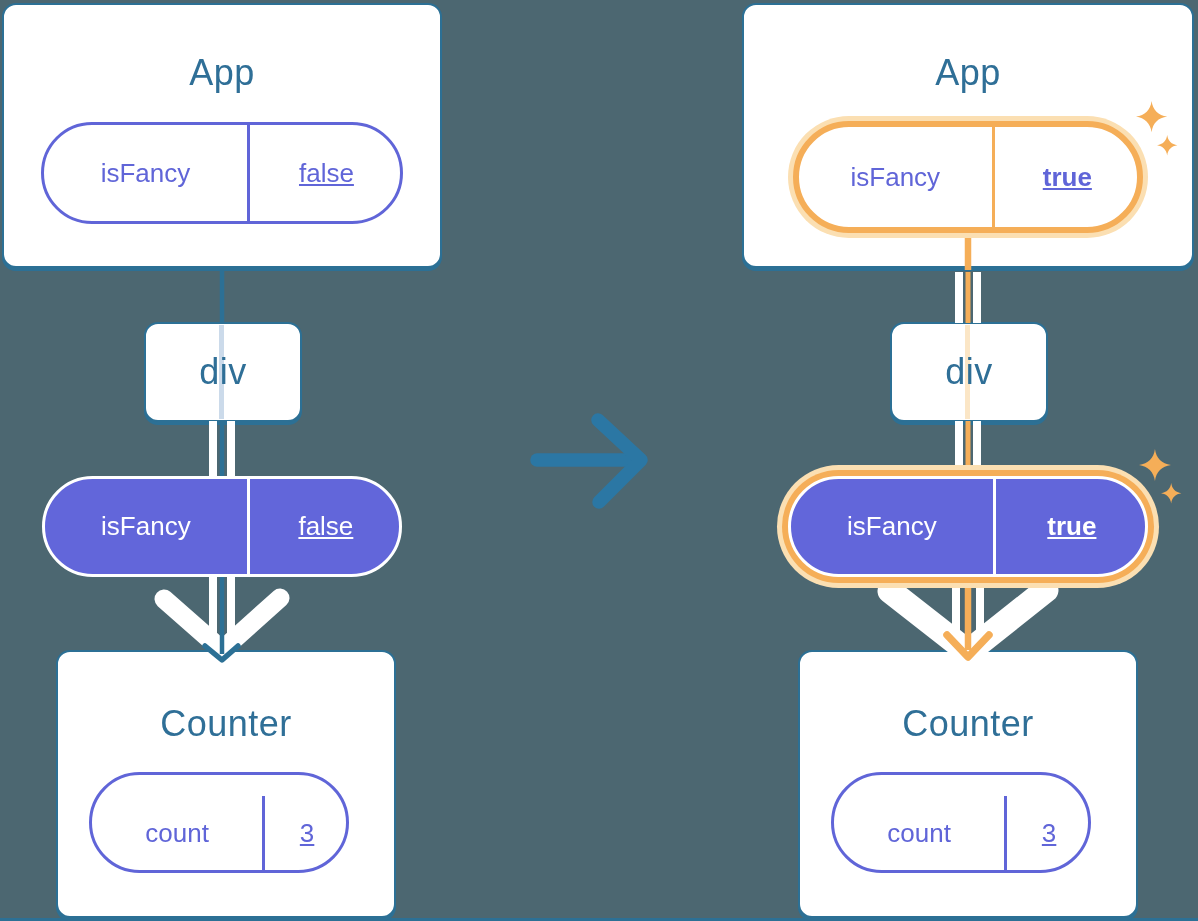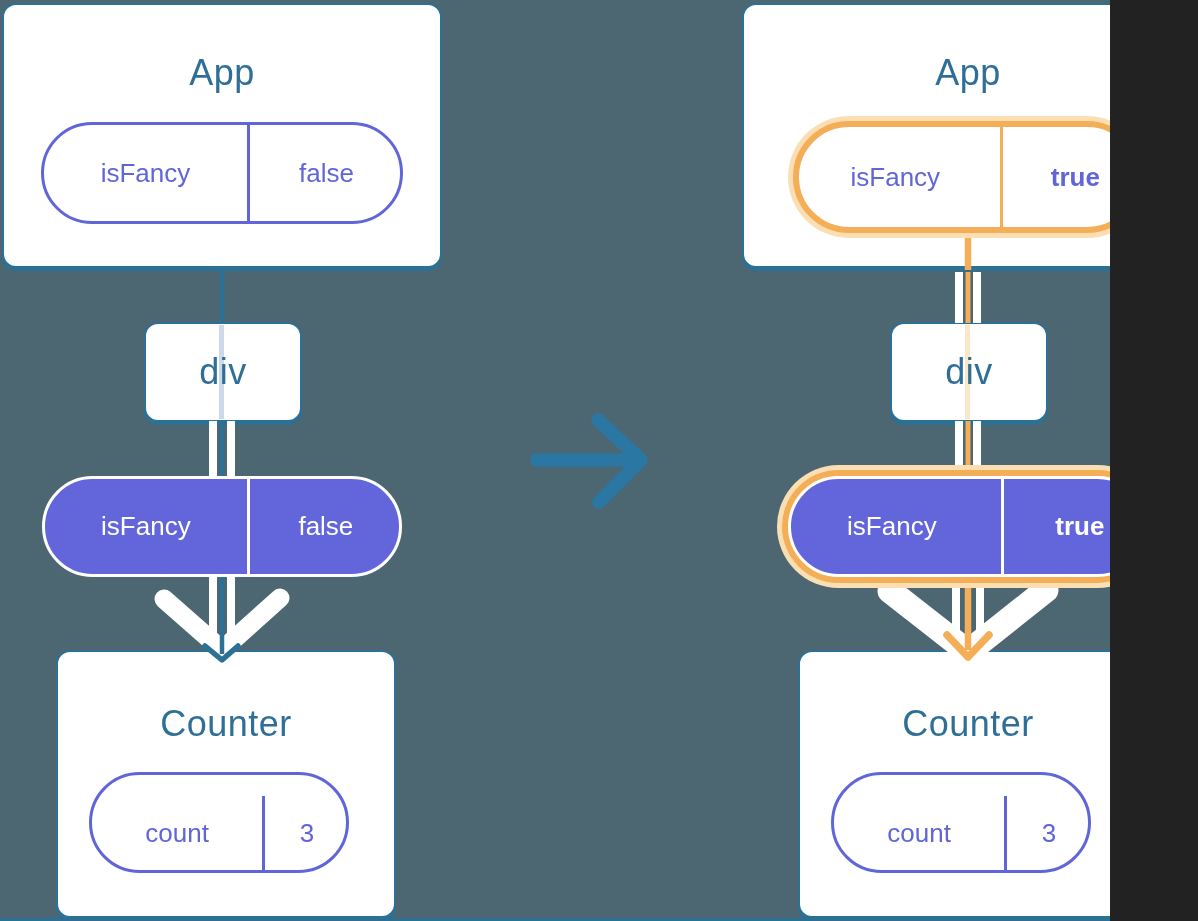--- a/index.html
+++ b/index.html
@@ -2,58 +2,58 @@
 <html style="--bg: #4C6771; --teal: #2C7095; --tealText: #2F6F97; --arrowBlue: #2B77A4; --purple: #6266DA; --purpleLine: #6065D8; --orange: #F5AE58; --orangeGlow: #FBDFB2; --white: #FFFFFF; --faintBlue: #CBDAEA; --faintOrange: #FBE6C6;"><head>
 <meta charset="utf-8">
 <style>
   :root{
     --bg:#4C6771; --teal:#2C7095; --tealText:#2F6F97; --arrowBlue:#2B77A4;
     --purple:#6266DA; --purpleLine:#6065D8; --orange:#F5AE58; --orangeGlow:#FBDFB2;
     --white:#FFFFFF; --faintBlue:#CBDAEA; --faintOrange:#FBE6C6;
   }
   html,body{margin:0;padding:0;background:#222;}
   #stage{
-    position:relative;width:1110px;height:921px;overflow:hidden;
+    position:relative;width:1198px;height:921px;overflow:hidden;
     background:var(--bg);
     font-family:"Liberation Sans", sans-serif;
   }
   .abs{position:absolute;box-sizing:border-box;}
   .card{
     background:var(--white);
     border:2px solid var(--teal);
     box-shadow:0 3px 0 0 var(--teal);
     border-radius:14px;
     z-index:1;
   }
   .title{
     z-index:3;display:flex;align-items:center;justify-content:center;
     color:var(--tealText);font-size:36px;font-weight:500;letter-spacing:.5px;
   }
   .pill{
     z-index:3;display:flex;border-radius:999px;font-size:26px;
   }
   .pill .cell{flex:0 0 57%;display:flex;align-items:center;justify-content:center;}
-  .pill .cell.val{flex:0 0 43%;}
+  .pill .cell.val{flex:0 0 43%;text-decoration:underline;}
   .pill-outline{background:var(--white);border:3px solid var(--purpleLine);color:var(--purpleLine);}
   .pill-outline .cell.val{border-left:3px solid var(--purpleLine);}
   .pill-solid{background:var(--purple);border:3px solid var(--white);color:var(--white);}
   .pill-solid .cell.val{border-left:3px solid var(--white);}
   .pill-fancy-outline{
     background:var(--white);border:6px solid var(--orange);color:var(--purpleLine);
     box-shadow:0 0 0 5px var(--orangeGlow);
   }
   .pill-fancy-outline .cell.val{border-left:3px solid var(--orange);}
   .pill-fancy-solid{
     background:var(--purple);border:3px solid var(--white);color:var(--white);
     box-shadow:0 0 0 6px var(--orange),0 0 0 11px var(--orangeGlow);
   }
   .pill-fancy-solid .cell.val{border-left:3px solid var(--white);}
   .counter-pill .cell{flex:0 0 67%;margin-top:21px;}
   .counter-pill .cell.val{flex:0 0 33%;}
-  .bold{font-weight:700;margin-left:8px;}
+  .bold{font-weight:700;}
   .stripe{z-index:2;}
   #overlay{position:absolute;left:0;top:0;z-index:2;pointer-events:none;}
   .bottom-line{left:0;top:918px;width:1198px;height:3px;background:var(--teal);z-index:0;}
 </style>
 </head>
 <body>
 
 <div id="stage">
 
   <div class="abs bottom-line"></div>

